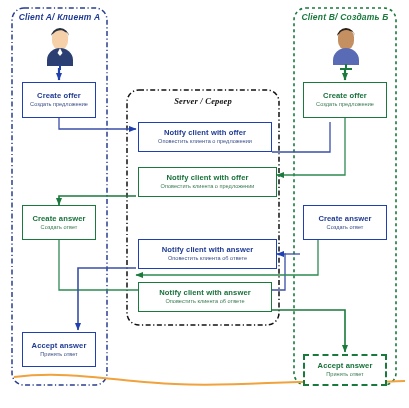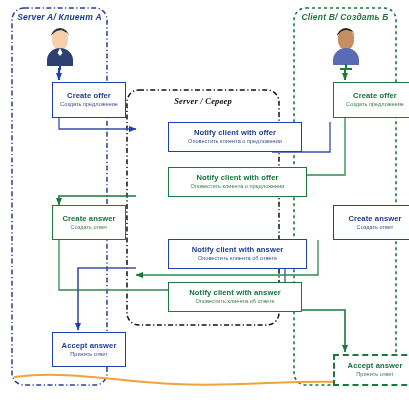--- a/index.html
+++ b/index.html
@@ -10,21 +10,21 @@
 
   .panel-title{position:absolute;font-style:italic;font-weight:bold;
                font-size:8.5px;letter-spacing:.2px;white-space:nowrap;
                text-align:center;}
   .t-blue{color:#1f3a93;}
   .t-green{color:#1a7a3c;}
   .t-black{color:#111111;}
 
   .node{position:absolute;background:#ffffff;box-sizing:border-box;
         display:flex;flex-direction:column;align-items:center;
-        justify-content:center;text-align:center;margin-left:30px;}
+        justify-content:center;text-align:center;}
   .node .en{font-weight:bold;font-size:7.6px;letter-spacing:.1px;
             white-space:nowrap;line-height:1.05;}
   .node .ru{font-size:5.6px;white-space:nowrap;line-height:1.15;
             margin-top:1px;}
   .n-blue{border:1.6px solid #2040b0;}
   .n-blue .en{color:#1f3a93;} .n-blue .ru{color:#3c4f8a;}
   .n-green{border:1.6px solid #1a7a3c;}
   .n-green .en{color:#17713a;} .n-green .ru{color:#3a7a52;}
   .n-green-dashed{border:2px dashed #1a7a3c;}
   .n-green-dashed .en{color:#17713a;} .n-green-dashed .ru{color:#3a7a52;}
@@ -69,21 +69,21 @@
 
     <path d="M318,240 L318,275 L136,275" fill="none" stroke="#2e8a52" stroke-width="1.3" marker-end="url(#ahG)"></path>
 
     <path d="M136,268 L78,268 L78,330" fill="none" stroke="#3a4fa8" stroke-width="1.6" marker-end="url(#ahB)"></path>
 
     <path d="M272,310 L345,310 L345,352" fill="none" stroke="#1a7a3c" stroke-width="1.6" marker-end="url(#ahG)"></path>
 
     <path d="M14,377 C70,370 120,382 175,384 C235,387 290,380 340,382 C370,383 395,381 405,381" fill="none" stroke="#f0a23c" stroke-width="2"></path>
   </svg>
 
-  <div class="panel-title t-blue" style="left:12px;top:12px;width:95px;">Server A/ Клиент А</div>
+  <div class="panel-title t-blue" style="left:12px;top:12px;width:95px;">Client A/ Клиент А</div>
   <div class="panel-title t-black" style="left:127px;top:96px;width:152px;font-family:Liberation Serif, serif;">Server / Сервер</div>
   <div class="panel-title t-green" style="left:294px;top:12px;width:102px;">Client B/ Создать Б</div>
 
   <svg class="avatar" style="left:40px;top:24px;" width="40" height="46" viewBox="0 0 40 46">
     <path d="M12,13 a8,8 0 0 1 16,0 v4 a8,9 0 0 1 -16,0 z" fill="#f6d0a8"></path>
     <path d="M11,13 a9,9 0 0 1 18,0 c0,-2 -1.5,-5 -4,-5 c-2,-2.5 -8,-2.5 -11,1 c-2,1.2 -3,2.4 -3,4 z" fill="#26313f"></path>
     <path d="M20,24 c6,0 13,4.5 13,12 v6 H7 v-6 c0,-7.5 7,-12 13,-12 z" fill="#2b3f73"></path>
     <path d="M20,24 l-2.5,5 l2.5,3 l2.5,-3 z" fill="#ffffff"></path>
     <rect x="19" y="41" width="2" height="5" fill="#2040b0"></rect>
   </svg>

